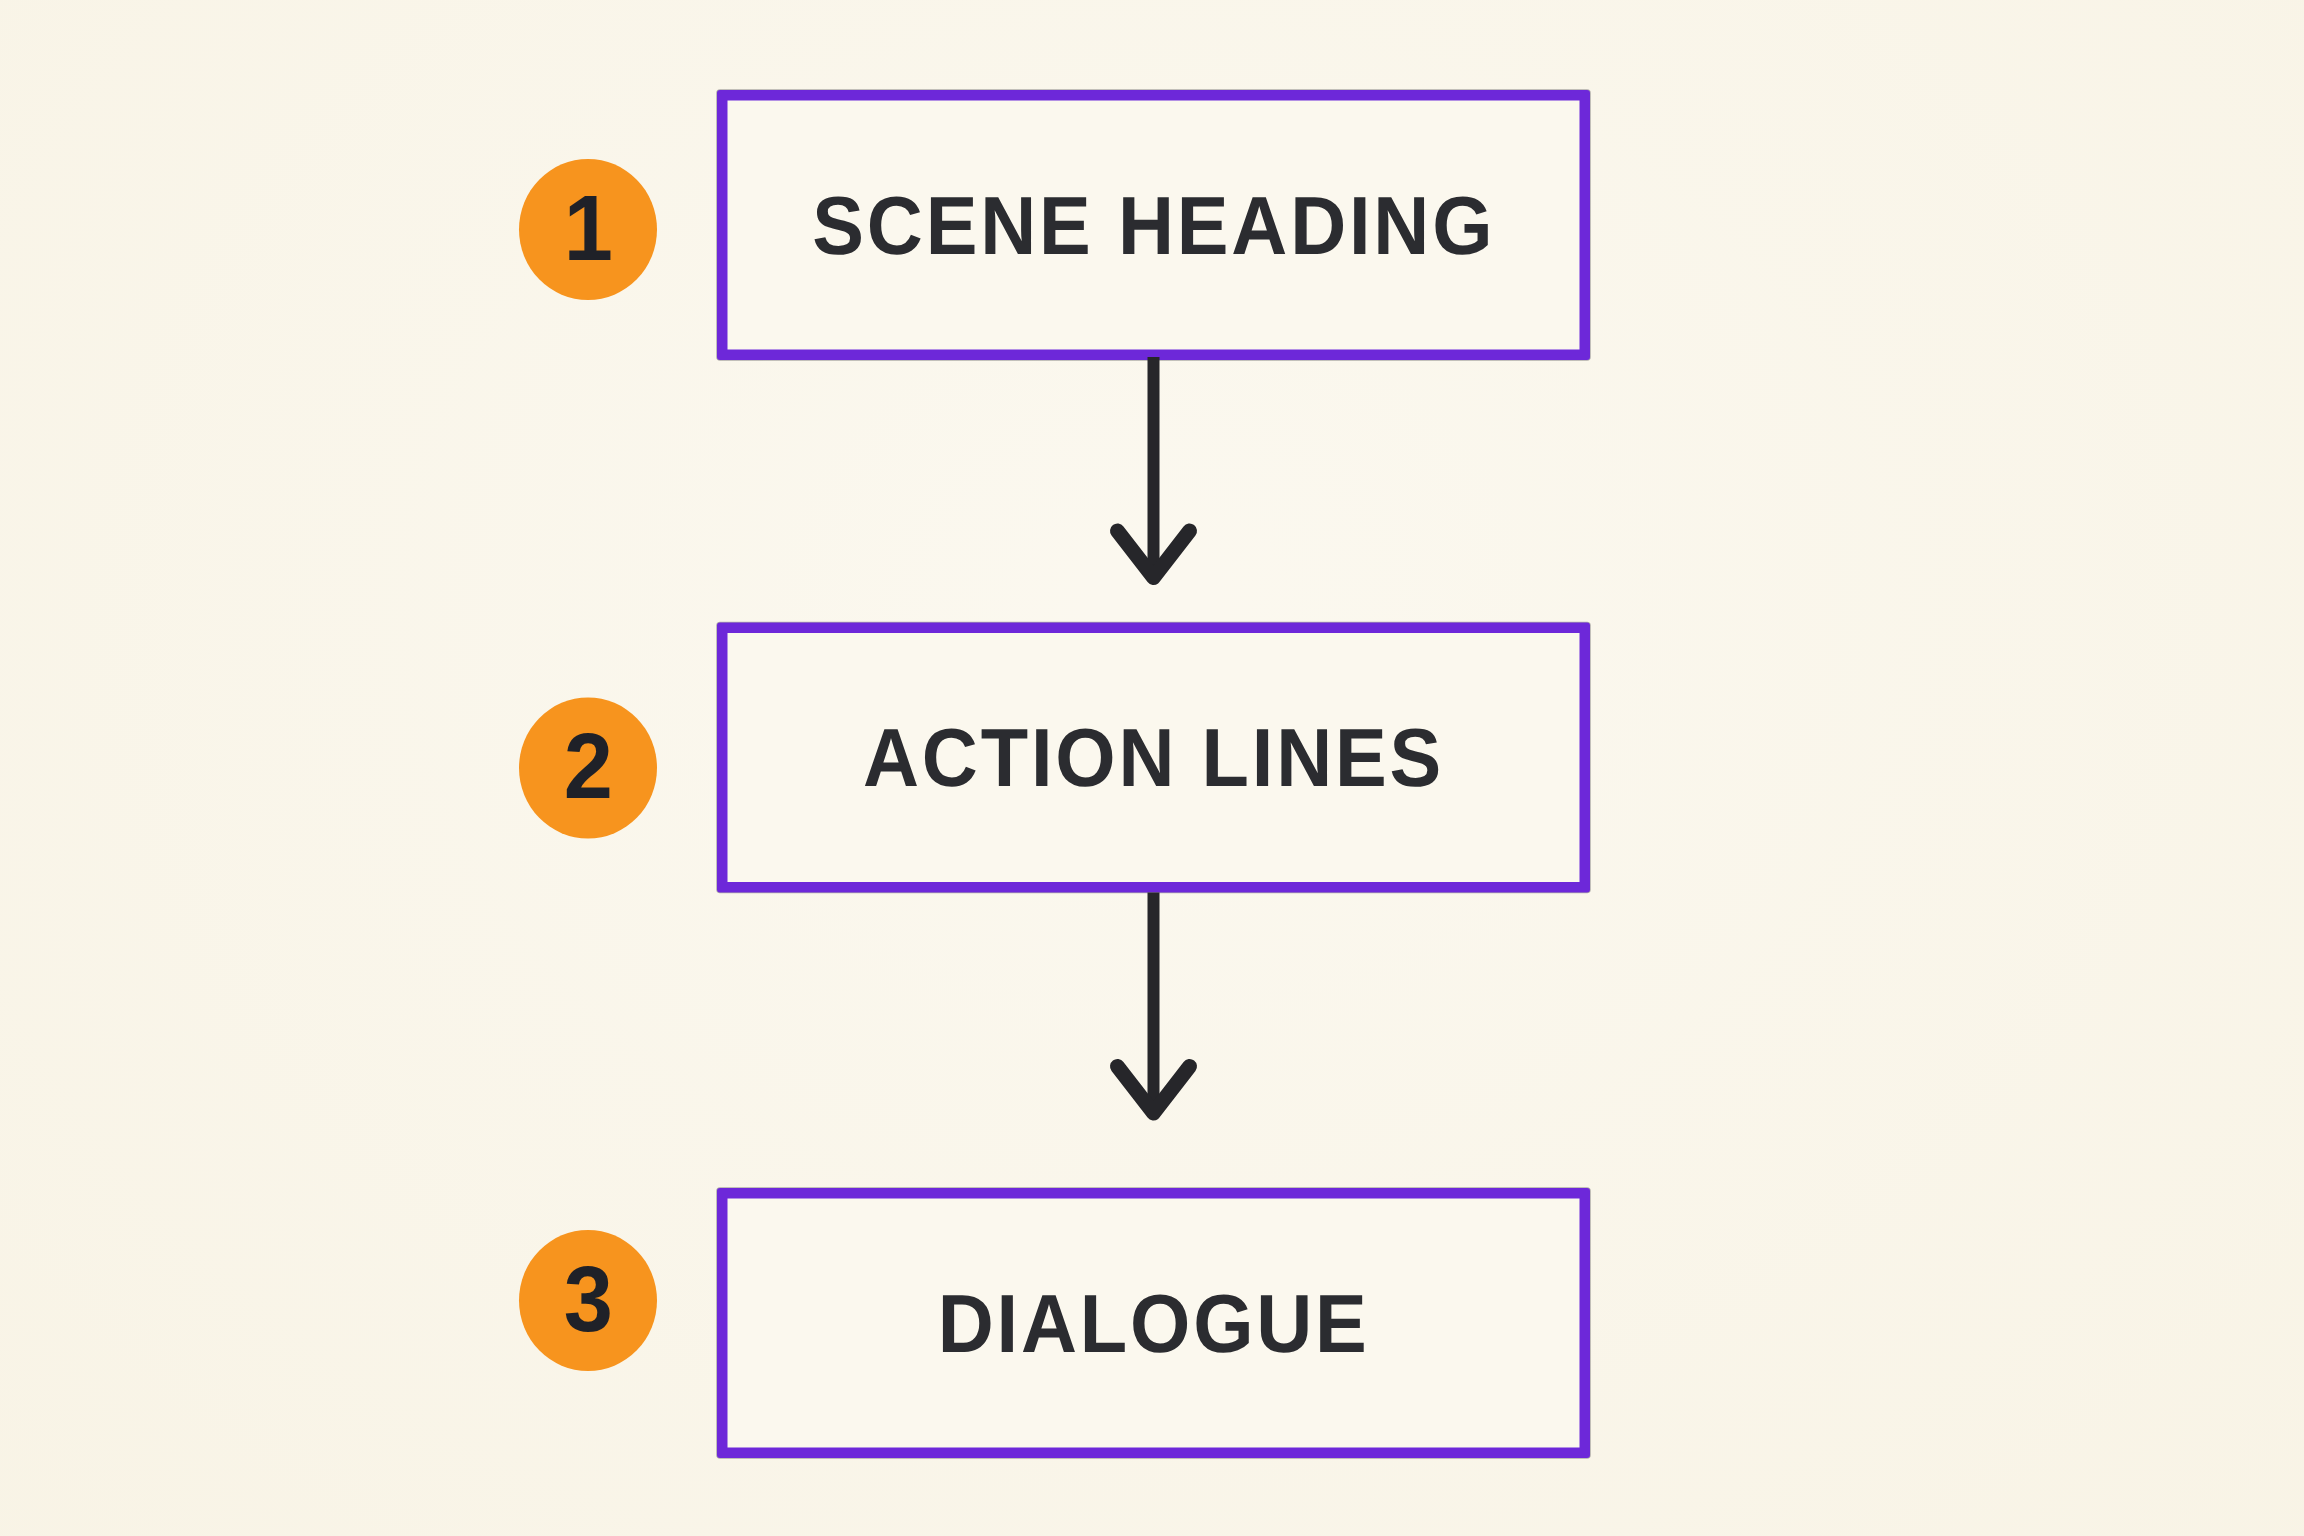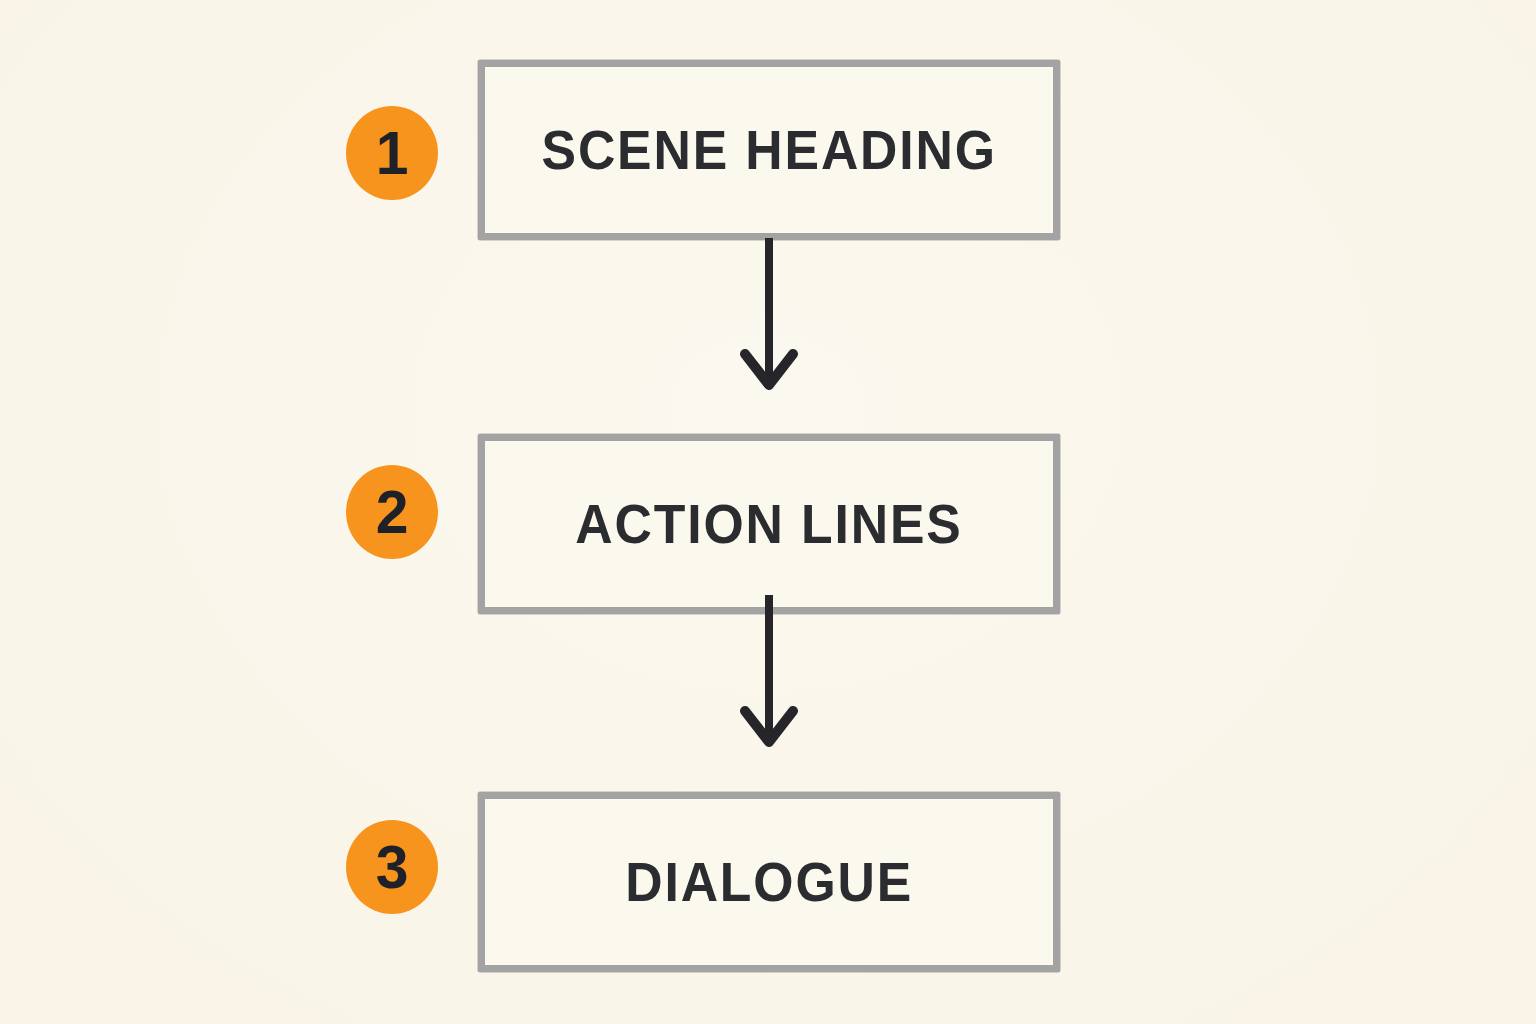--- a/index.html
+++ b/index.html
@@ -21,21 +21,21 @@
     inset: 0;
     background: radial-gradient(ellipse at 50% 40%, rgba(255,255,255,0.25), rgba(240,232,210,0.18));
     pointer-events: none;
   }
 
   .step-box {
     position: absolute;
     width: 568px;
     height: 166px;
     background: #fbf8ee;
-    border: 7px solid #a3a3a3;
+    border: 7px solid #6d28d9;
     border-radius: 2px;
     display: flex;
     align-items: center;
     justify-content: center;
     box-shadow: 0 0 0 0.5px rgba(38,38,42,0.35);
   }
   .step-label {
     color: #2b2c30;
     font-size: 55px;
     font-weight: bold;
@@ -63,21 +63,21 @@
   }
 
   .arrow {
     position: absolute;
     width: 70px;
     height: 156px;
   }
 
   
   #box-1   { left: 478px; top: 60px;  }
-  #box-2   { left: 478px; top: 434px; }
+  #box-2   { left: 478px; top: 415px; }
   #box-3   { left: 478px; top: 792px; }
 
   #badge-1 { left: 346px; top: 106px; }
   #badge-2 { left: 346px; top: 465px; }
   #badge-3 { left: 346px; top: 820px; }
 
   #arrow-1 { left: 734px; top: 238px; }
   #arrow-2 { left: 734px; top: 595px; }
 </style>
 </head>

